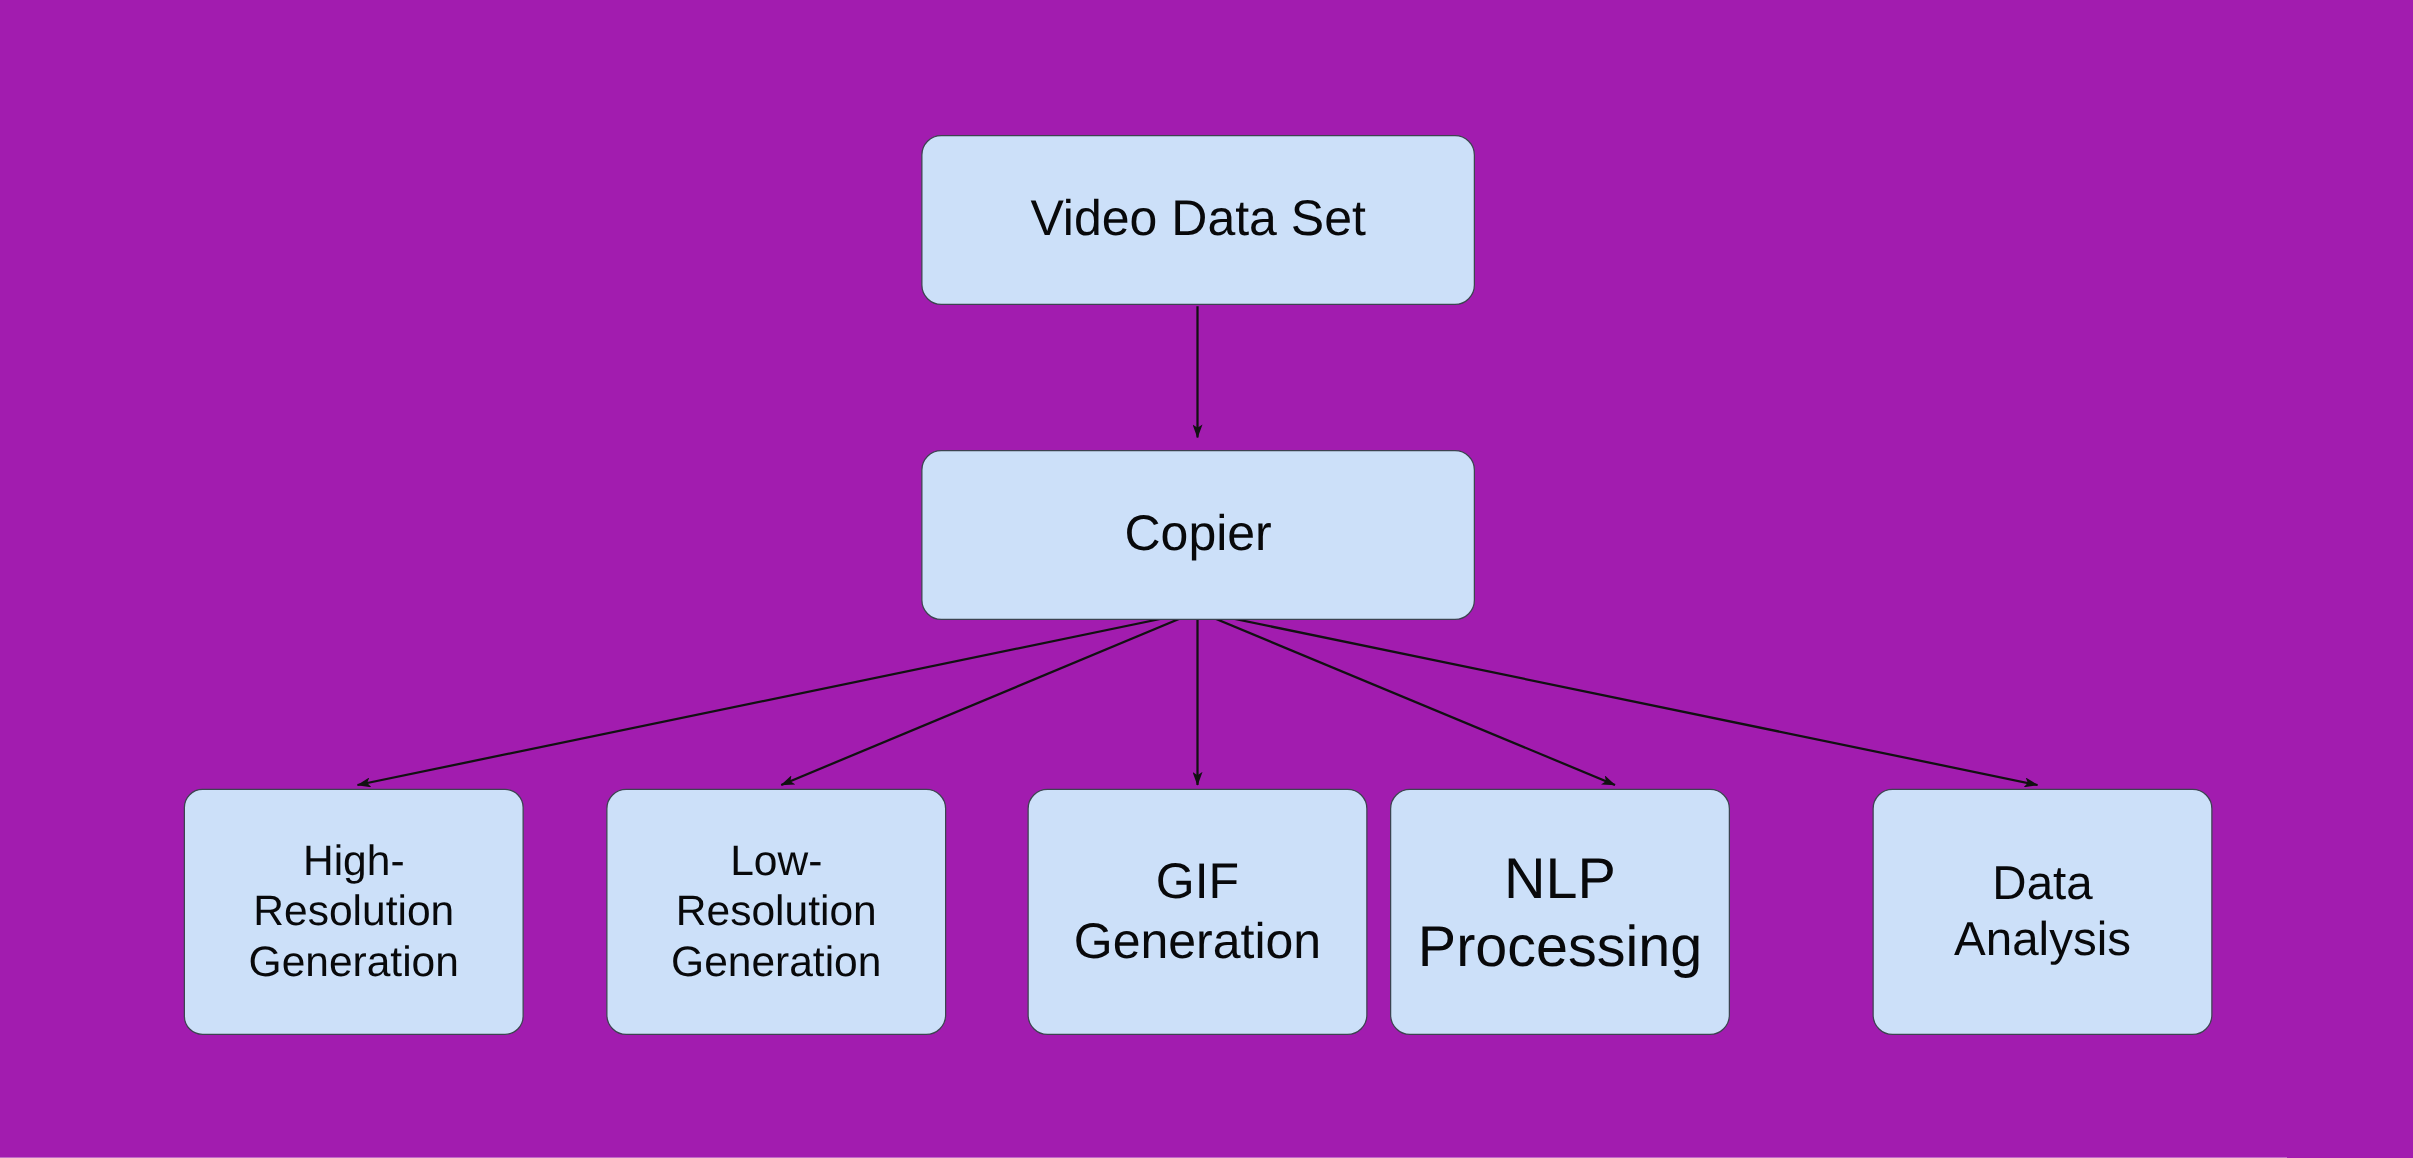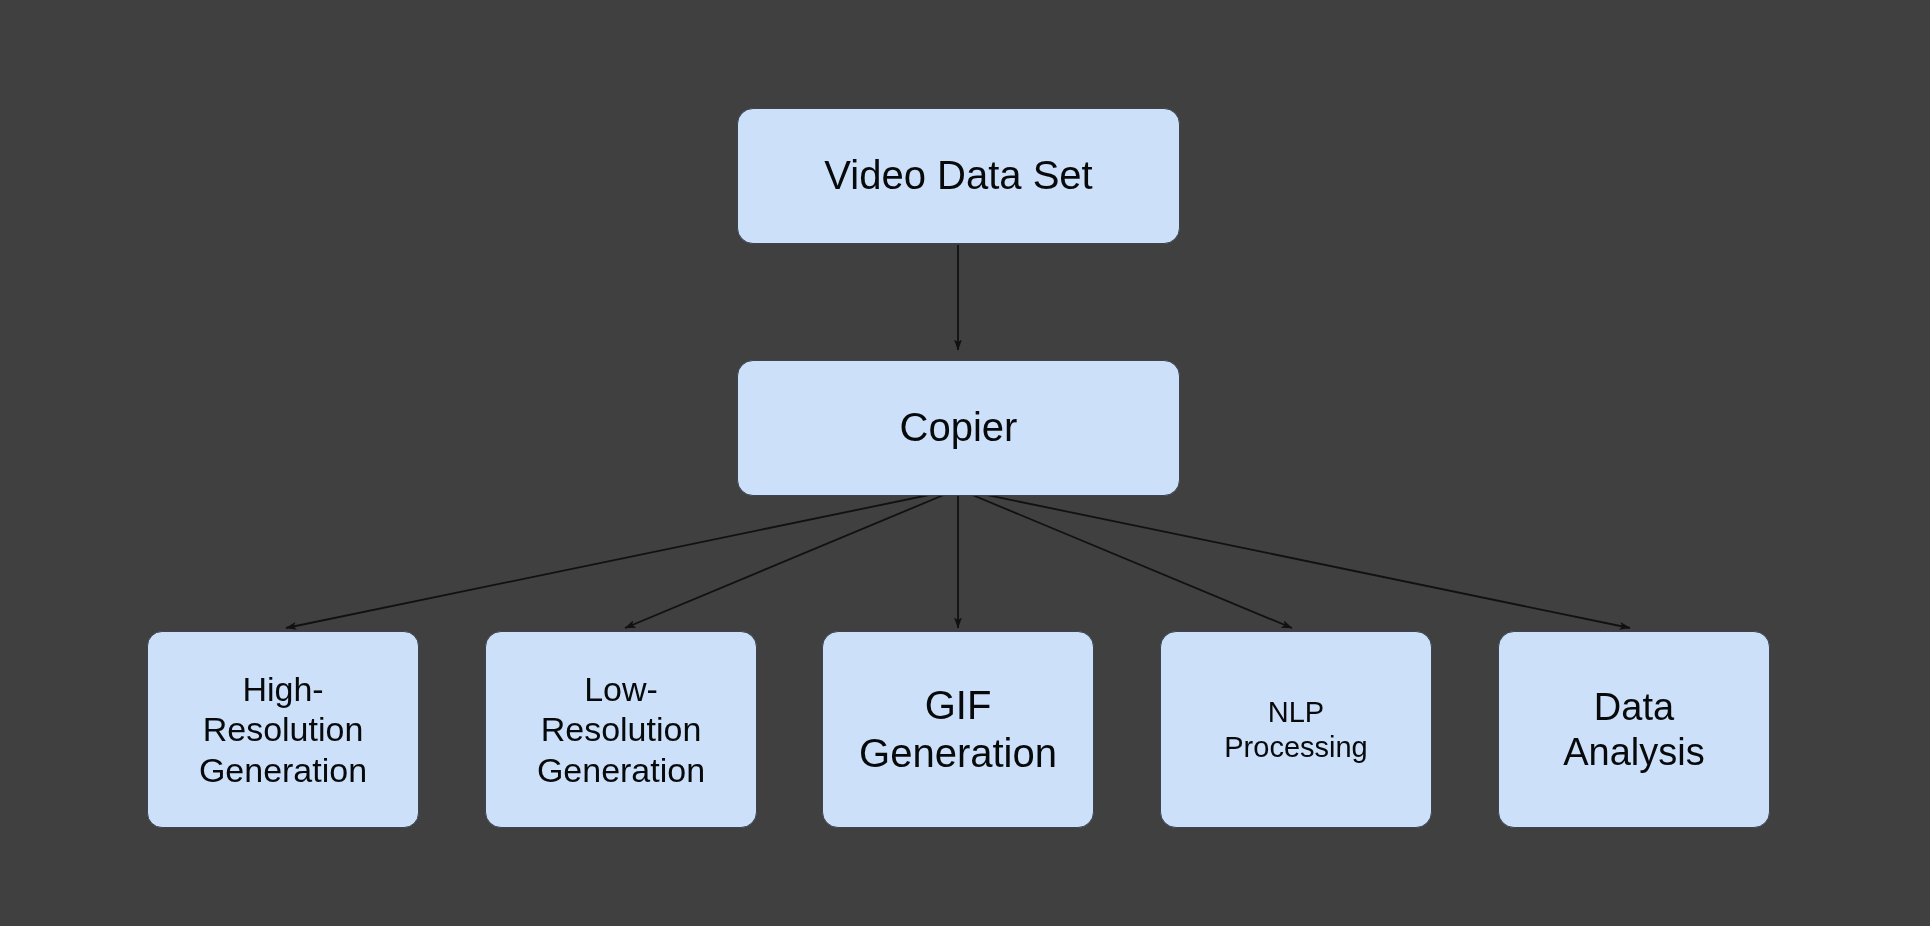--- a/index.html
+++ b/index.html
@@ -10,21 +10,21 @@
   body {
     width: 1930px;
     height: 926px;
     overflow: hidden;
     font-family: "Liberation Sans", sans-serif;
   }
   #canvas {
     position: relative;
     width: 1930px;
     height: 926px;
-    background: #404040;
+    background: #a21caf;
   }
   #edges {
     position: absolute;
     left: 0;
     top: 0;
     width: 1930px;
     height: 926px;
     pointer-events: none;
   }
   .node {
@@ -66,21 +66,21 @@
 
   
   .leaf {
     top: 631px;
     height: 197px;
     width: 272px;
   }
   #node-high-resolution-generation { left: 147px;  font-size: 34px; border-radius: 15px; }
   #node-low-resolution-generation  { left: 485px;  font-size: 34px; text-align: center; }
   #node-gif-generation             { left: 822px;  font-size: 40px; }
-  #node-nlp-processing             { left: 1160px; font-size: 29px; }
+  #node-nlp-processing             { left: 1112px; font-size: 46px; }
   #node-video-analysis             { left: 1498px; font-size: 38px; }
 </style>
 </head>
 <body>
 
 <div id="canvas">
 
   <svg id="edges" viewBox="0 0 1930 926" width="1930" height="926" xmlns="http://www.w3.org/2000/svg">
     <defs>
       <marker id="arrowhead" markerWidth="11" markerHeight="8" refX="10.5" refY="4" orient="auto" markerUnits="userSpaceOnUse">

